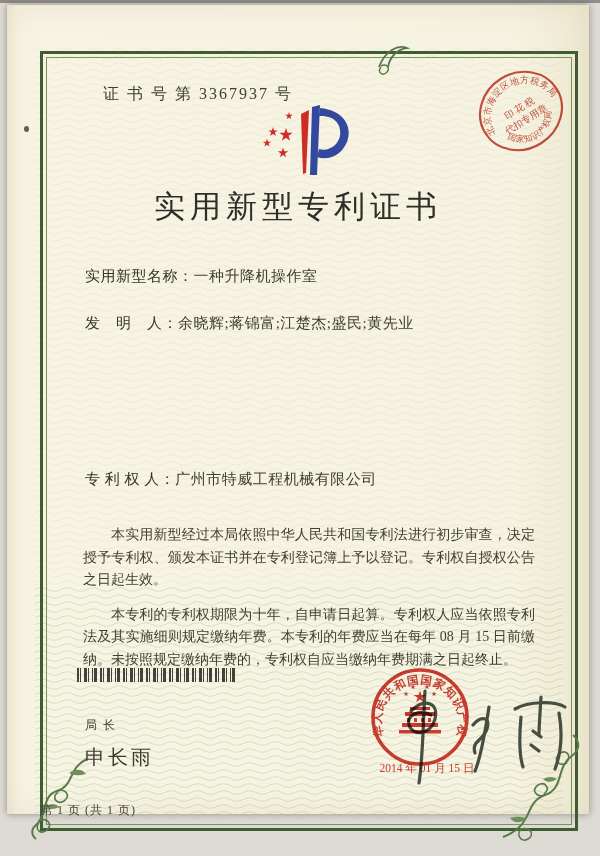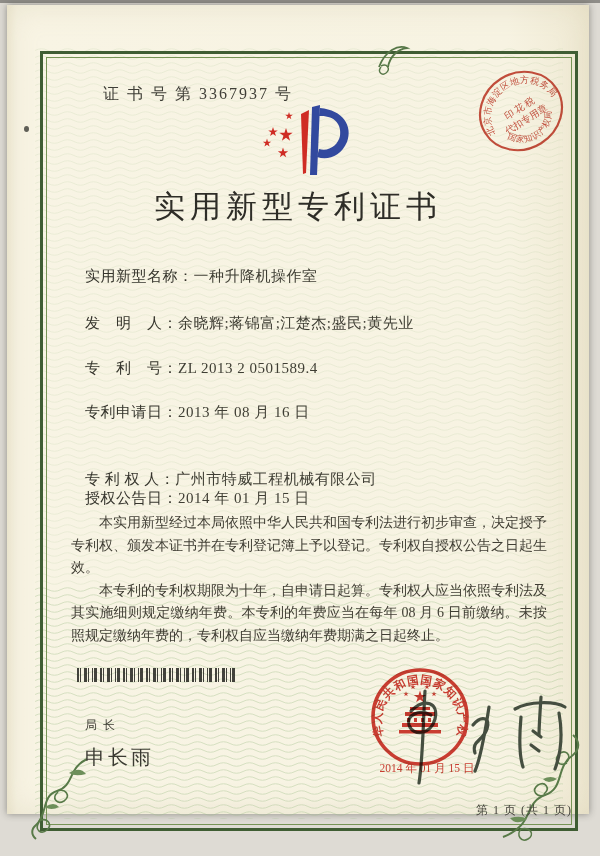--- a/index.html
+++ b/index.html
@@ -21,35 +21,35 @@
   .frame-inner{position:absolute;inset:3px;border:1px solid #769455;}
   .waves{position:absolute;left:28px;top:42px;pointer-events:none;}
   .abs{position:absolute;}
   .cert-number{left:96px;top:79px;font-size:16px;letter-spacing:2px;color:#3f3e37;}
   .title{left:0;right:0;top:181px;text-align:center;font-size:31px;letter-spacing:5px;color:#2e2d27;font-weight:500;}
   .field{position:absolute;left:78px;font-size:15px;color:#3a392f;letter-spacing:.5px;white-space:nowrap;}
   .field .lbl{color:#35342c;}
   .field .val{color:#3f3e34;}
   .f1{top:262px;} .f2{top:309px;} .f3{top:354px;} .f4{top:398px;} .f5{top:439px;margin-top:26px;} .f6{top:484px;}
   .paras{left:64px;top:507px;width:476px;font-size:14px;line-height:22.5px;color:#403e34;text-align:justify;}
-  .paras p{margin:0;text-indent:2em;}
+  .paras p{margin:12px;text-indent:2em;}
   .barcode{
     left:70px;top:663px;width:161px;height:14px;
     background:repeating-linear-gradient(90deg,
       #23231f 0 2px,transparent 2px 3px,
       #23231f 3px 4px,transparent 4px 7px,
       #23231f 7px 10px,transparent 10px 11px,
       #23231f 11px 12px,transparent 12px 15px,
       #23231f 15px 16px,transparent 16px 17px,
       #23231f 17px 20px,transparent 20px 23px);
     opacity:.85;
   }
   .director-title{left:78px;top:712px;font-size:12px;letter-spacing:6px;color:#3c3b33;}
   .director-name{left:78px;top:739px;font-size:20px;letter-spacing:3px;color:#3c3b33;}
-  .footer{left:33px;width:532px;top:797px;text-align:right;font-size:12px;letter-spacing:1px;color:#45443c;}
+  .footer{left:33px;width:532px;top:797px;text-align:left;font-size:12px;letter-spacing:1px;color:#45443c;}
   svg{overflow:visible;}
   .seal-multiply{mix-blend-mode:multiply;}
 </style>
 </head>
 <body>
 
 <div class="paper">
 
   <div class="speck"></div>
 
@@ -118,28 +118,25 @@
       </text>
       <text x="46" y="44" font-size="9.5" text-anchor="middle">印 花 税</text>
       <text x="46" y="57" font-size="9.5" text-anchor="middle">代扣专用章</text>
     </g>
   </svg>
 
   <div class="abs title">实用新型专利证书</div>
 
   <div class="field f1"><span class="lbl">实用新型名称：</span><span class="val">一种升降机操作室</span></div>
   <div class="field f2"><span class="lbl">发　明　人：</span><span class="val">余晓辉;蒋锦富;江楚杰;盛民;黄先业</span></div>
-  <div class="field f3"><span class="lbl">专　利　号：</span><span class="val">ZL 2013 2 0501589.4</span></div>
-  <div class="field f4"><span class="lbl">专利申请日：</span><span class="val">2013 年 08 月 16 日</span></div>
   <div class="field f5"><span class="lbl">专 利 权 人：</span><span class="val">广州市特威工程机械有限公司</span></div>
-  <div class="field f6"><span class="lbl">授权公告日：</span><span class="val">2014 年 01 月 15 日</span></div>
 
   <div class="abs paras">
     <p>本实用新型经过本局依照中华人民共和国专利法进行初步审查，决定授予专利权、颁发本证书并在专利登记簿上予以登记。专利权自授权公告之日起生效。</p>
-    <p>本专利的专利权期限为十年，自申请日起算。专利权人应当依照专利法及其实施细则规定缴纳年费。本专利的年费应当在每年 08 月 6 日前缴纳。未按照规定缴纳年费的，专利权自应当缴纳年费期满之日起终止。</p>
+    <p>本专利的专利权期限为十年，自申请日起算。专利权人应当依照专利法及其实施细则规定缴纳年费。本专利的年费应当在每年 08 月 15 日前缴纳。未按照规定缴纳年费的，专利权自应当缴纳年费期满之日起终止。</p>
   </div>
 
   <div class="abs barcode"></div>
 
   <div class="abs director-title">局长</div>
   <div class="abs director-name">申长雨</div>
 
   <svg class="abs" style="left:366px;top:678px;" width="200" height="110">
     <g fill="none" stroke="#454e40" stroke-width="3.2" stroke-linecap="round">
       <path d="M38,28 C52,14 66,20 62,36 C58,52 40,54 36,42 C33,32 46,26 58,32"></path>

